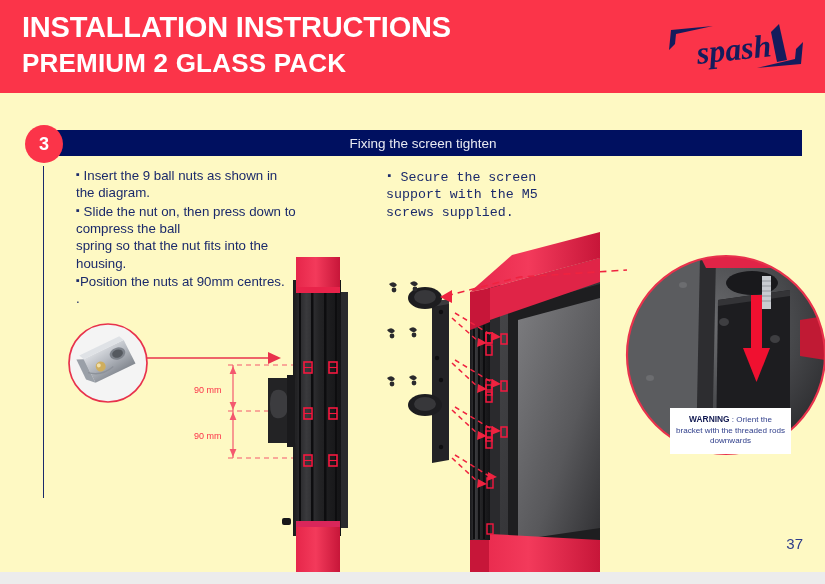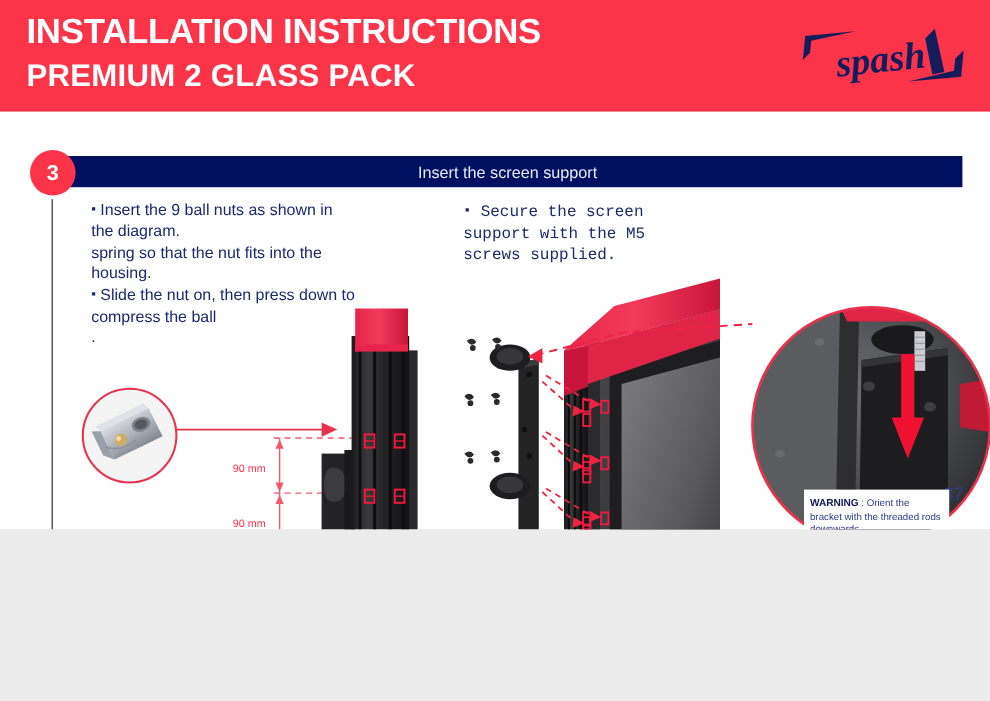--- a/index.html
+++ b/index.html
@@ -2,21 +2,21 @@
 <html><head>
 <meta charset="utf-8">
 <style>
   html,body{margin:0;padding:0;}
   body{
     width:825px;height:584px;
     background:#ececec;
     font-family:"Liberation Sans","DejaVu Sans",sans-serif;
     overflow:hidden;position:relative;
   }
-  .page{position:relative;width:825px;height:441px;background:#ffffff;overflow:hidden;}
+  .page{position:relative;width:825px;height:572px;background:#fef9c3;overflow:hidden;}
 
   
   .header{
     position:absolute;left:0;top:0;width:825px;height:93px;
     background:#fb3449;
   }
   .header-titles{position:absolute;left:22px;top:10px;}
   .title-main{
     font-size:29px;font-weight:bold;color:#ffffff;letter-spacing:-0.2px;
     line-height:34px;white-space:nowrap;
@@ -56,21 +56,21 @@
   
   .pagenum{
     position:absolute;right:22px;bottom:20px;color:#2e3d8a;
     font-size:15px;
   }
 
   
   .warnbox{
     position:absolute;left:670px;top:408px;width:121px;
     background:#ffffff;padding:6px 5px 7px 5px;
-    color:#2e3d8a;font-size:8.1px;line-height:10.5px;
+    text-align:center;color:#2e3d8a;font-size:8.1px;line-height:10.5px;
     z-index:22;box-sizing:border-box;
   }
   .warnbox b{color:#121a52;font-weight:bold;font-size:8.4px;}
 
   
   .dimlabel{
     position:absolute;color:#fb3449;font-size:9px;white-space:nowrap;
   }
   svg{display:block;}
   .svg-layer{position:absolute;left:0;top:0;width:825px;height:584px;pointer-events:none;}
@@ -91,30 +91,31 @@
       <path d="M10 18 L8 38 L14 32 L15 22 L52 14 Z" fill="#141c5c"></path>
 
       <path d="M140 52 L142 30 L135 37 L134 47 L96 56 Z" fill="#141c5c"></path>
 
       <path d="M118 12 L126 48 L116 50 L110 20 Z" fill="#141c5c"></path>
       <text x="74" y="48" font-family="'Liberation Serif',serif" font-size="32" font-style="italic" font-weight="bold" fill="#141c5c" text-anchor="middle" transform="rotate(-6 74 48)">spash</text>
     </svg>
   </div>
 
   <div class="step-circle">3</div>
-  <div class="step-bar">Insert the screen support</div>
+  <div class="step-bar">Fixing the screen tighten</div>
 
   <div class="divider"></div>
 
   <div class="col col-left">
     <p><span class="bullet">▪</span>
       <span>Insert the 9 ball nuts as shown in the diagram.</span></p>
-    <p><span>spring so that the nut fits into the housing.</span></p>
     <p><span class="bullet">▪</span>
       <span>Slide the nut on, then press down to compress the ball</span></p>
+    <p><span>spring so that the nut fits into the housing.</span></p>
+    <p><span class="bullet">▪</span><span>Position the nuts at 90mm centres.</span></p>
     <p><span>.</span></p>
   </div>
 
   <div class="col col-mid">
     <p><span class="bullet">▪</span>
       <span>Secure the screen support with the M5 screws supplied.</span></p>
   </div>
 
 
   <svg class="svg-layer" viewBox="0 0 825 584">

